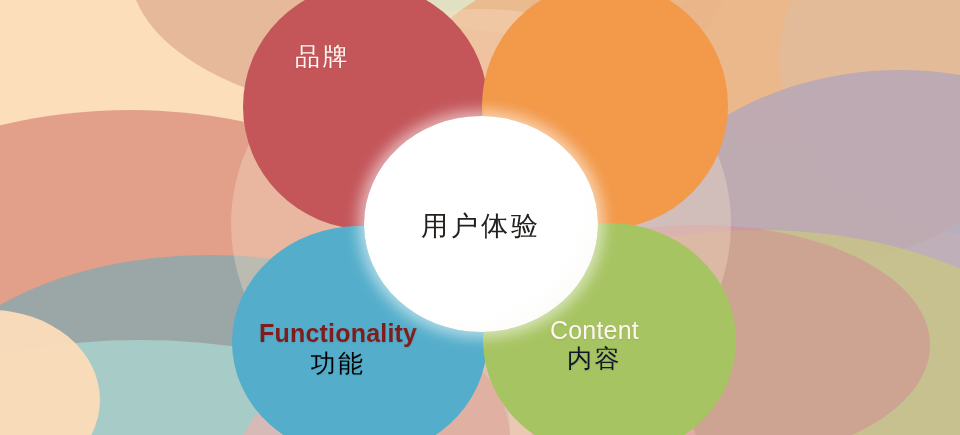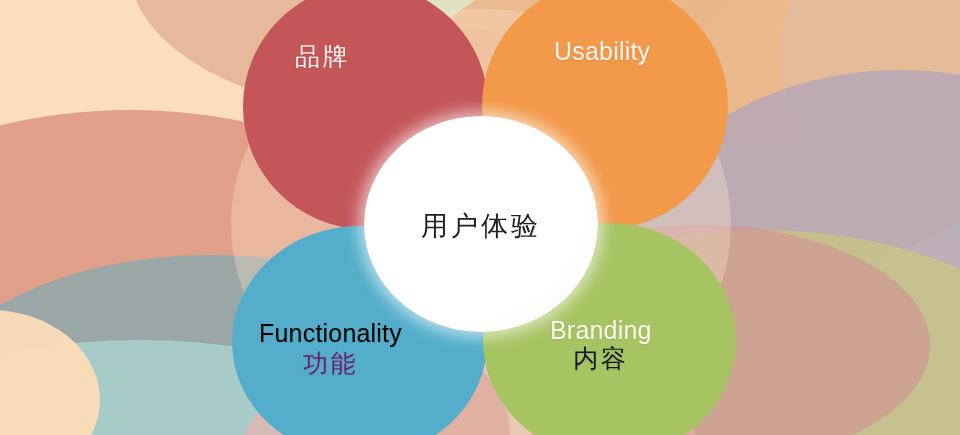--- a/index.html
+++ b/index.html
@@ -154,34 +154,33 @@
   </div>
 
   <div class="lobe" id="lobe-branding" style="background: rgb(196, 86, 90);">
     <div class="lobe-text" id="text-branding">
       <span class="lobe-zh" style="color: rgb(253, 246, 240); text-align: center;">品牌</span>
     </div>
   </div>
 
   <div class="lobe" id="lobe-usability" style="background: rgb(242, 153, 74);">
     <div class="lobe-text" id="text-usability">
-      <span class="lobe-en" style="color: rgb(253, 246, 240);">Usability</span>
     </div>
   </div>
 
   <div class="lobe" id="lobe-functionality" style="background: rgb(84, 174, 203);">
     <div class="lobe-text" id="text-functionality">
-      <span class="lobe-en" style="color: #000000;">Functionality</span>
-      <span class="lobe-zh" style="color: #701a75;">功能</span>
+      <span class="lobe-en" style="color: #7f1d1d; font-weight: bold;">Functionality</span>
+      <span class="lobe-zh" style="color: #000000;">功能</span>
     </div>
   </div>
 
   <div class="lobe" id="lobe-content" style="background: rgb(167, 196, 98);">
     <div class="lobe-text" id="text-content">
-      <span class="lobe-en" style="color: rgb(253, 246, 240);">Branding</span>
+      <span class="lobe-en" style="color: rgb(253, 246, 240);">Content</span>
       <span class="lobe-zh" style="color: #0f172a; font-family: Liberation Mono, monospace;">内容</span>
     </div>
   </div>
 
   <div id="hub">
     <span id="hub-label" style="color: rgb(35, 32, 30);">用户体验</span>
   </div>
 
 </div>
 

